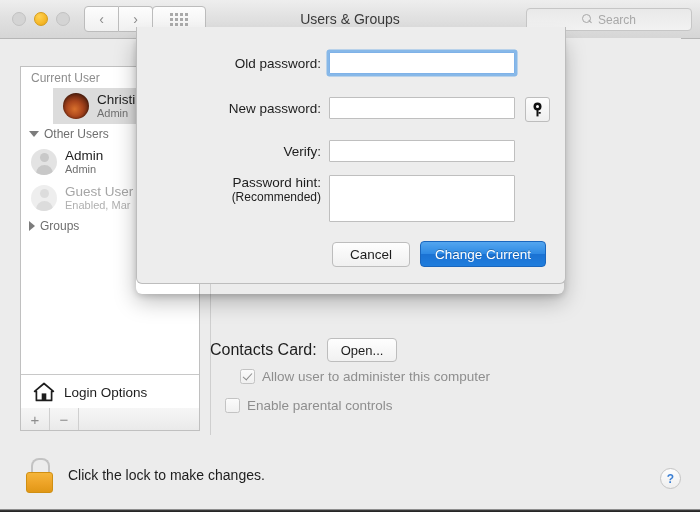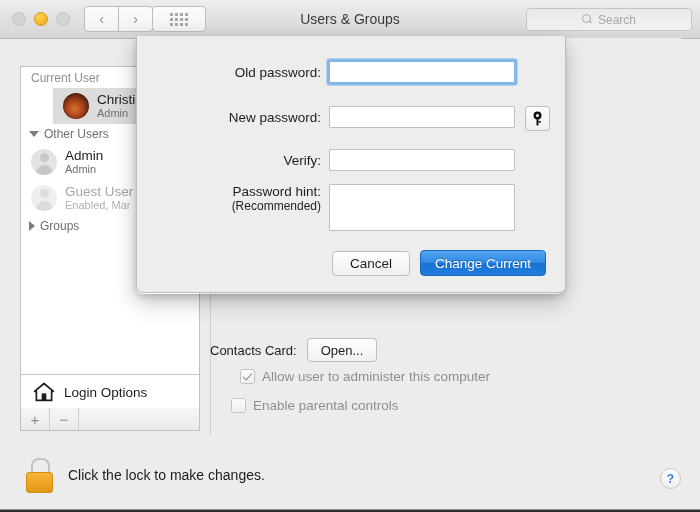--- a/index.html
+++ b/index.html
@@ -187,34 +187,34 @@
     background: linear-gradient(to bottom, #fefefe, #f1f1f1);
     border: 1px solid #bdbdbd;
     display: flex; align-items: center;
     font-size: 13px; color: #1d1d1d; white-space: nowrap;
   }
 
   .row-contacts {
     position: absolute; left: 210px; top: 338px;
     display: flex; align-items: center; gap: 10px;
   }
-  .field-label { font-size: 13px; color: #1d1d1d; }
+  .field-label { font-size: 16px; color: #1d1d1d; }
   .open-btn {
     height: 22px; padding: 0 13px; border-radius: 4px;
     background: linear-gradient(to bottom, #fefefe, #f1f1f1);
     border: 1px solid #bdbdbd;
     display: flex; align-items: center; font-size: 13px; color: #1d1d1d;
   }
 
   .row-admin {
     position: absolute; left: 240px; top: 369px;
     display: flex; align-items: center; gap: 7px;
   }
   .row-parental {
-    position: absolute; left: 231px; top: 398px;
+    position: absolute; left: 225px; top: 398px;
     display: flex; align-items: center; gap: 7px;
   }
   .cbox {
     width: 13px; height: 13px; border-radius: 2.5px;
     background: linear-gradient(to bottom, #fbfbfb, #f0f0f0);
     border: 1px solid #c3c3c3;
     position: relative; flex: 0 0 13px;
   }
   .cbox.checked::after {
     content: ""; position: absolute; left: 3.6px; top: 0.6px;
@@ -261,21 +261,21 @@
   }
 
   
   .sheet-shadow {
     position: absolute; left: 136px; top: 38px;
     width: 428px; height: 256px;
     border-radius: 0 0 6px 6px;
     box-shadow: 0 7px 22px rgba(0,0,0,0.27), 0 2px 6px rgba(0,0,0,0.16);
   }
   .sheet {
-    position: absolute; left: 136px; top: 36px;
+    position: absolute; left: 136px; top: 27px;
     width: 428px; height: 256px;
     background: #ededed;
     border: 1px solid #bdbdbd; border-top: none;
     border-radius: 0 0 6px 6px;
   }
 
   .sheet-row {
     position: absolute; display: flex; align-items: flex-start;
   }
   .sheet-label {

